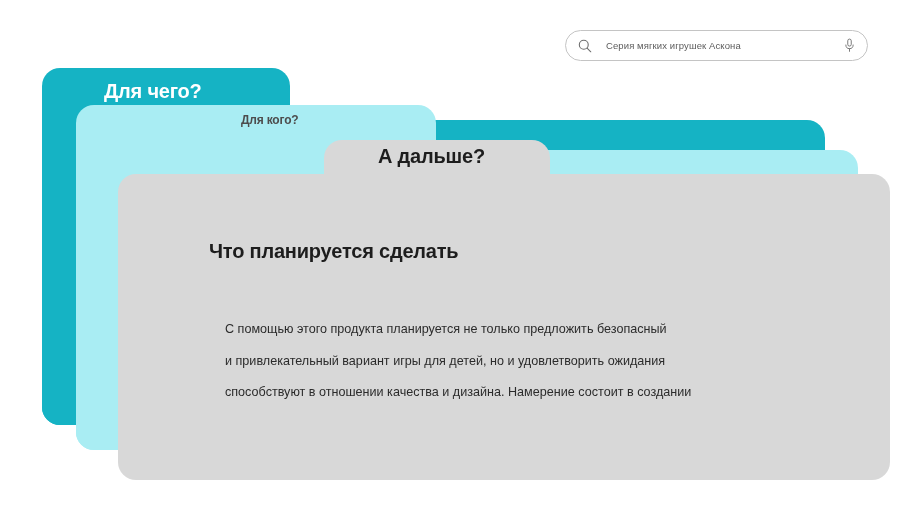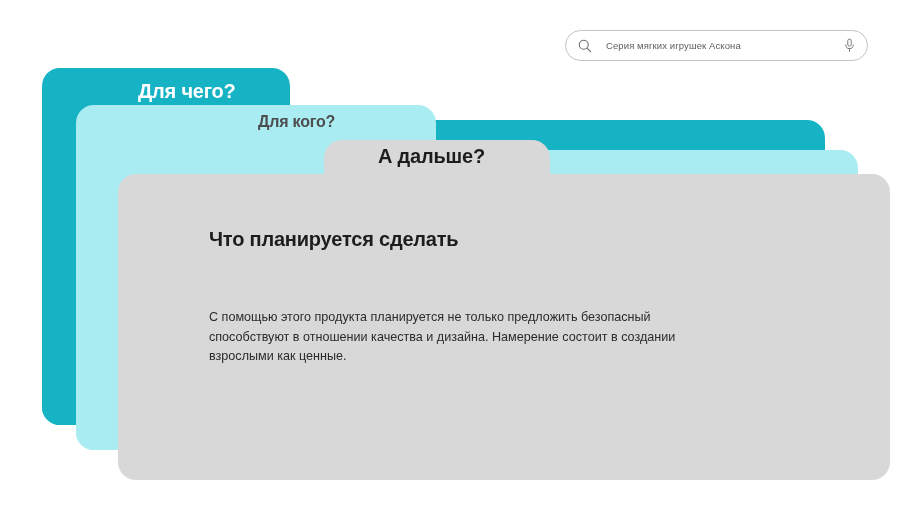--- a/index.html
+++ b/index.html
@@ -73,21 +73,20 @@
     left: 42px;  top: 68px;
     width: 248px; height: 357px;
     background: #15b3c4;
     border-radius: 18px;
   }
   #card-1-title {
     left: 104px; top: 80px;
     font-size: 20px;
     color: #ffffff;
     z-index: 12;
-    margin-left: 34px;
   }
 
   
   #card-1b {
     left: 42px; top: 120px;
     width: 783px; height: 305px;
     background: #15b3c4;
     border-radius: 0 18px 18px 18px;
   }
 
@@ -98,22 +97,22 @@
     background: #a9edf3;
     border-radius: 18px;
   }
   #card-2b {
     left: 76px; top: 150px;
     width: 782px; height: 300px;
     background: #a9edf3;
     border-radius: 0 18px 18px 18px;
   }
   #card-2-title {
-    left: 258px; top: 113px;
-    font-size: 16px;
+    left: 241px; top: 113px;
+    font-size: 12px;
     color: #4d4d4d;
     z-index: 12;
   }
 
   
   #card-3 {
     left: 324px; top: 140px;
     width: 226px; height: 340px;
     background: #d8d8d8;
     border-radius: 18px;
@@ -140,28 +139,28 @@
     width: 520px;
     font-size: 20px;
     font-weight: bold;
     line-height: 27px;
     color: #1d1d1d;
     letter-spacing: -0.2px;
     z-index: 20;
   }
   #panel-body {
     position: absolute;
-    left: 209px; top: 308px;
+    left: 225px; top: 308px;
     width: 590px;
     font-size: 12.6px;
     line-height: 19.5px;
     color: #2b2b2b;
     z-index: 20;
   }
-  #panel-heading span, #panel-body span { display: block; }
+  #panel-heading span, #panel-body span { display: block; margin-top: 12px; }
 </style>
 </head>
 <body>
 
 <div id="screen">
 
   <div class="searchbar">
     <svg class="search-ico" viewBox="0 0 16 16">
       <circle cx="6.6" cy="6.6" r="5.1" fill="none" stroke="#6e6e6e" stroke-width="1.25"></circle>
       <line x1="10.4" y1="10.4" x2="14.6" y2="14.6" stroke="#6e6e6e" stroke-width="1.25" stroke-linecap="round"></line>
@@ -186,17 +185,17 @@
   <div class="card-title" id="card-3-title">А дальше?</div>
 
   <div class="card" id="card-4"></div>
 
   <div id="panel-heading">
     <span>Что планируется сделать</span>
   </div>
 
   <div id="panel-body">
     <span>С помощью этого продукта планируется не только предложить безопасный</span>
+    <span>и привлекательный вариант игры для детей, но и удовлетворить ожидания</span>
     <span>способствуют в отношении качества и дизайна. Намерение состоит в создании</span>
-    <span>взрослыми как ценные.</span>
   </div>
 
 </div>
 
 </body></html>

